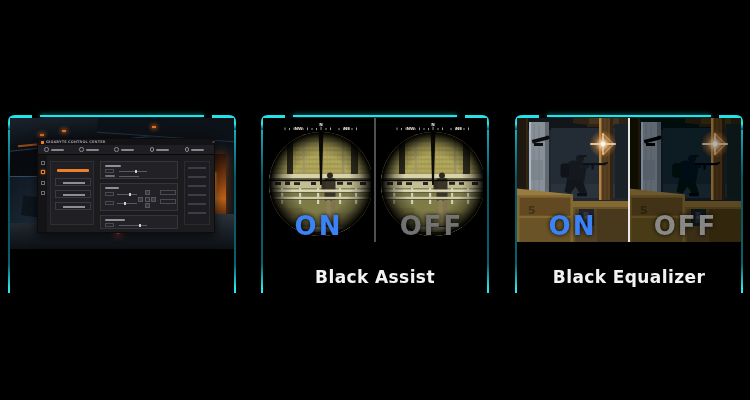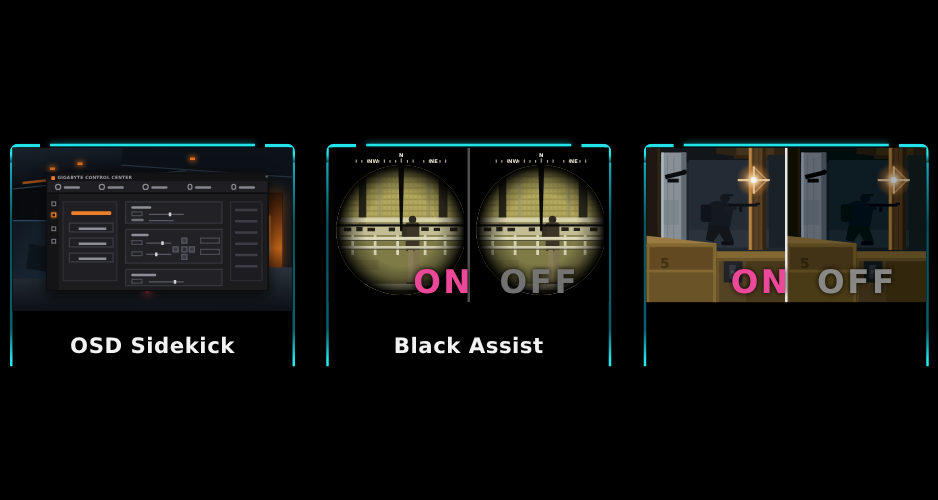--- a/index.html
+++ b/index.html
@@ -25,21 +25,21 @@
 
   .img{position:absolute;top:3px;left:2px;width:224px;overflow:hidden;background:#000;}
   #p1 .img{height:131px}
   #p2 .img,#p3 .img{height:124px}
 
   .panel-label{position:absolute;left:0;right:0;top:152px;text-align:center;
                color:#f2f2f2;font-size:17px;font-weight:700;letter-spacing:.4px;}
 
   .onoff{position:absolute;top:93px;width:111px;text-align:center;font-size:26px;
          font-weight:800;letter-spacing:2px;text-shadow:0 0 4px rgba(0,0,0,.9);}
-  .onoff.on{left:0;color:#ec4899;margin-left:36px;}
+  .onoff.on{left:0;color:#3b82f6;}
   .onoff.off{left:113px;}
   #p2 .onoff.off{color:rgba(125,125,125,.9);}
   #p3 .onoff.off{color:rgba(165,165,165,.8);}
 
   
   .scene1{position:relative;width:224px;height:131px;overflow:hidden;
           background:linear-gradient(100deg,#07090c 0%,#0e1319 35%,#151c24 60%,#0c1117 100%);}
   .scene1 *{position:absolute;}
   .beam1{left:-12px;top:-8px;width:150px;height:34px;background:linear-gradient(180deg,#1b232d,#0a0e13);
          transform:rotate(-6deg);border-bottom:1px solid #2c3a49;}
@@ -226,21 +226,20 @@
             <div class="rrow" style="top:5px"></div>
               <div class="rrow" style="top:14px"></div>
             <div class="rrow" style="top:23px"></div>
               <div class="rrow" style="top:32px"></div>
             <div class="rrow" style="top:41px"></div>
               <div class="rrow" style="top:50px"></div>
           </div>
         </div>
       </div>
     </div>
-    <div class="panel-label">OSD Sidekick</div>
   </div>
 
   <div class="panel" id="p2">
     <div class="top-line"></div>
     <div class="corner left">
       <svg width="24" height="18" viewBox="0 0 24 18">
           <path d="M24 1.5 H7 Q1.5 1.5 1.5 7 V18" fill="none" stroke="url(#cg)" stroke-width="3"></path>
         </svg>
     </div>
     <div class="corner right">
@@ -453,15 +452,16 @@
         </defs>
         <use href="#killScene"></use>
         <g filter="url(#dim)">
             <use href="#killScene" x="112"></use>
           </g>
         <rect x="111" y="0" width="2" height="124" fill="#e8e8e8"></rect>
       </svg>
       <div class="onoff on">ON</div>
       <div class="onoff off">OFF</div>
     </div>
+    <div class="panel-label">Black Equalizer</div>
   </div>
 
 </div>
 
 </body></html>

